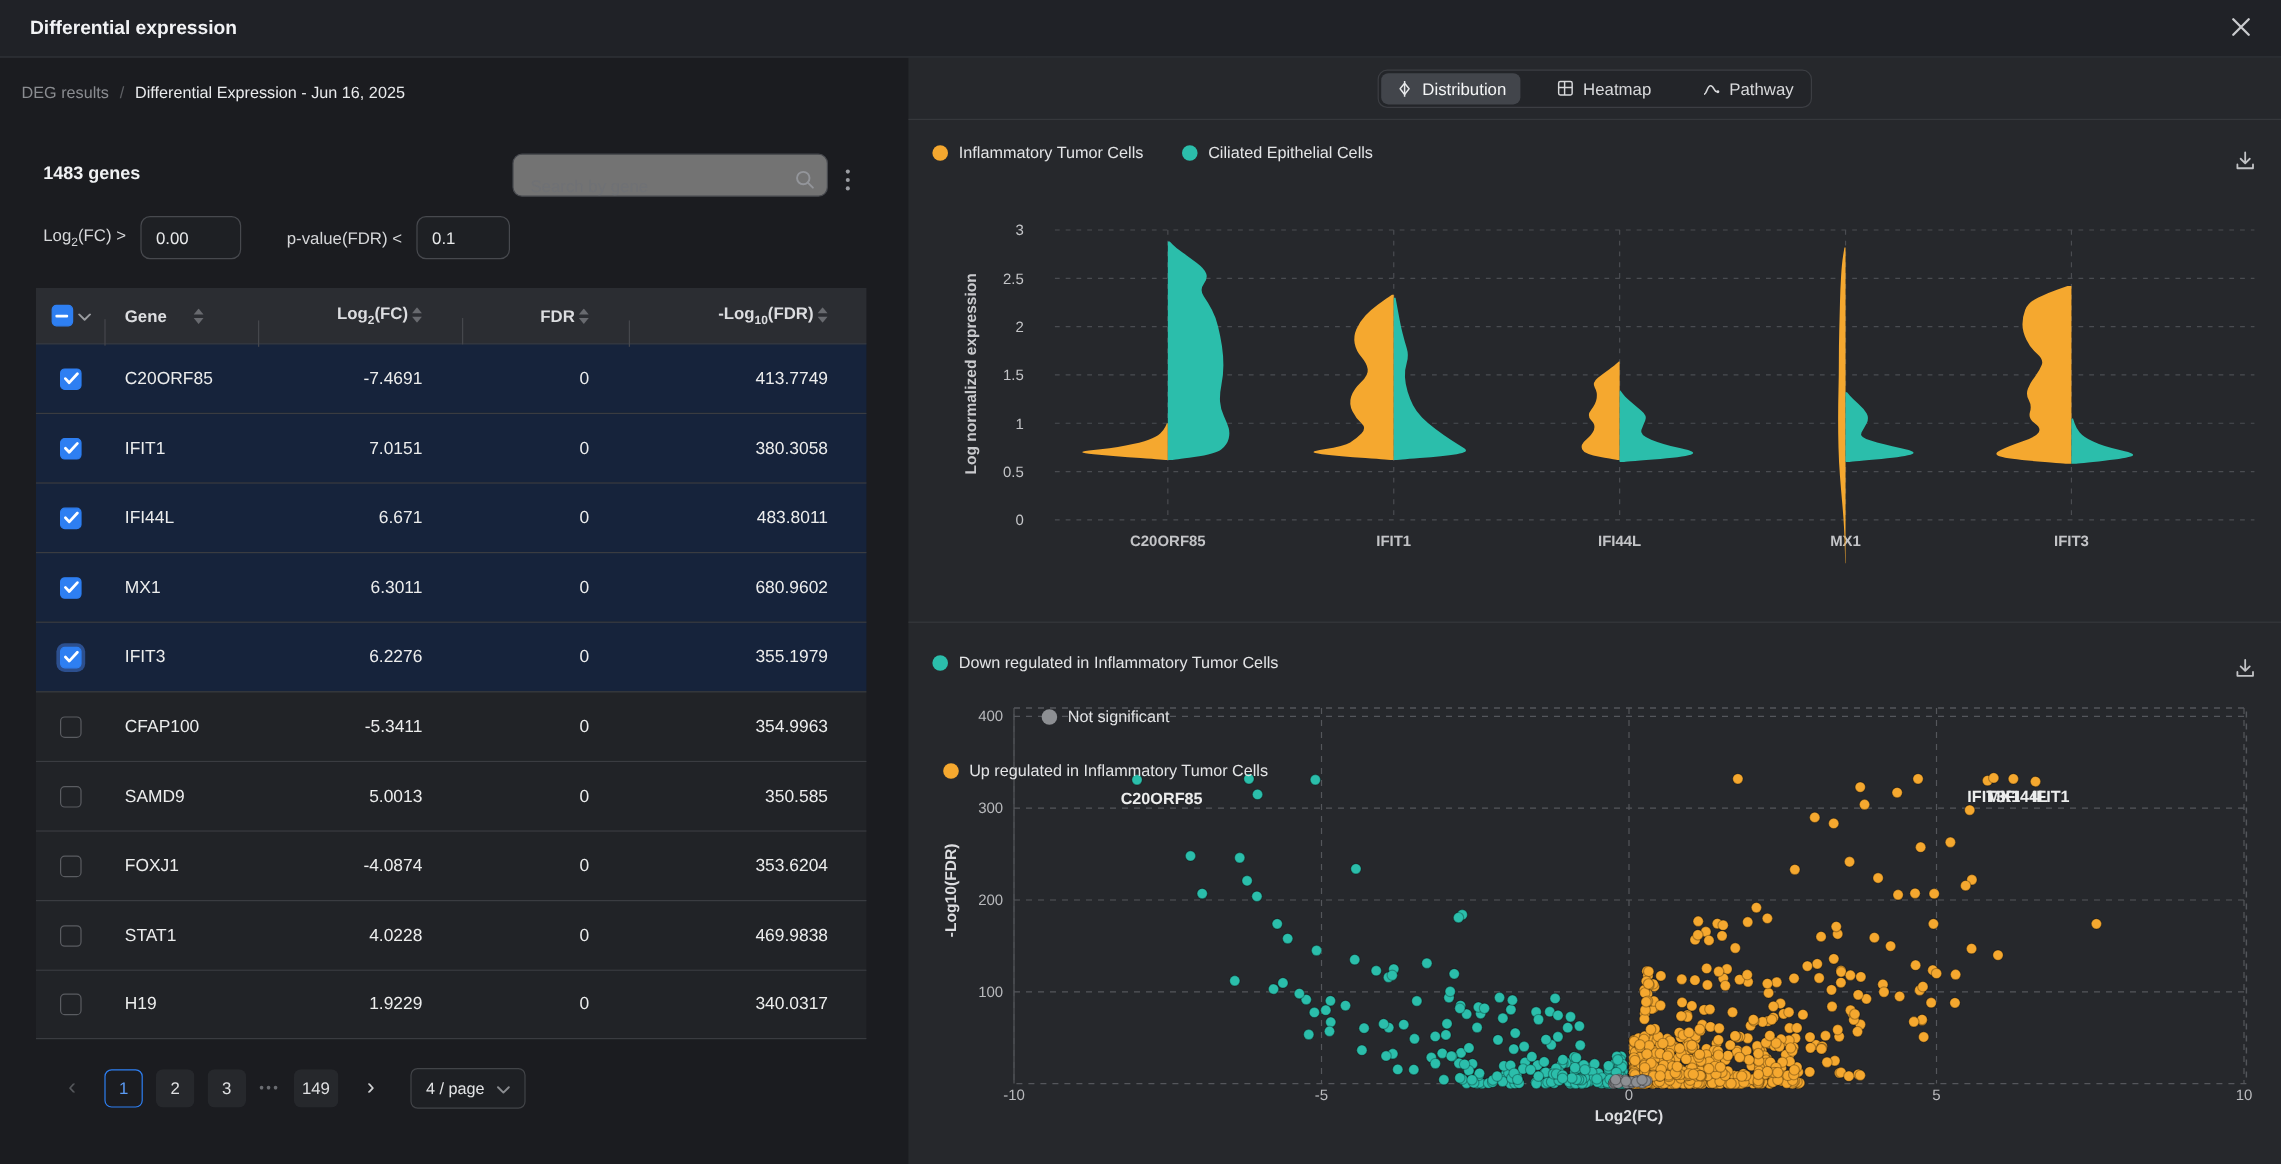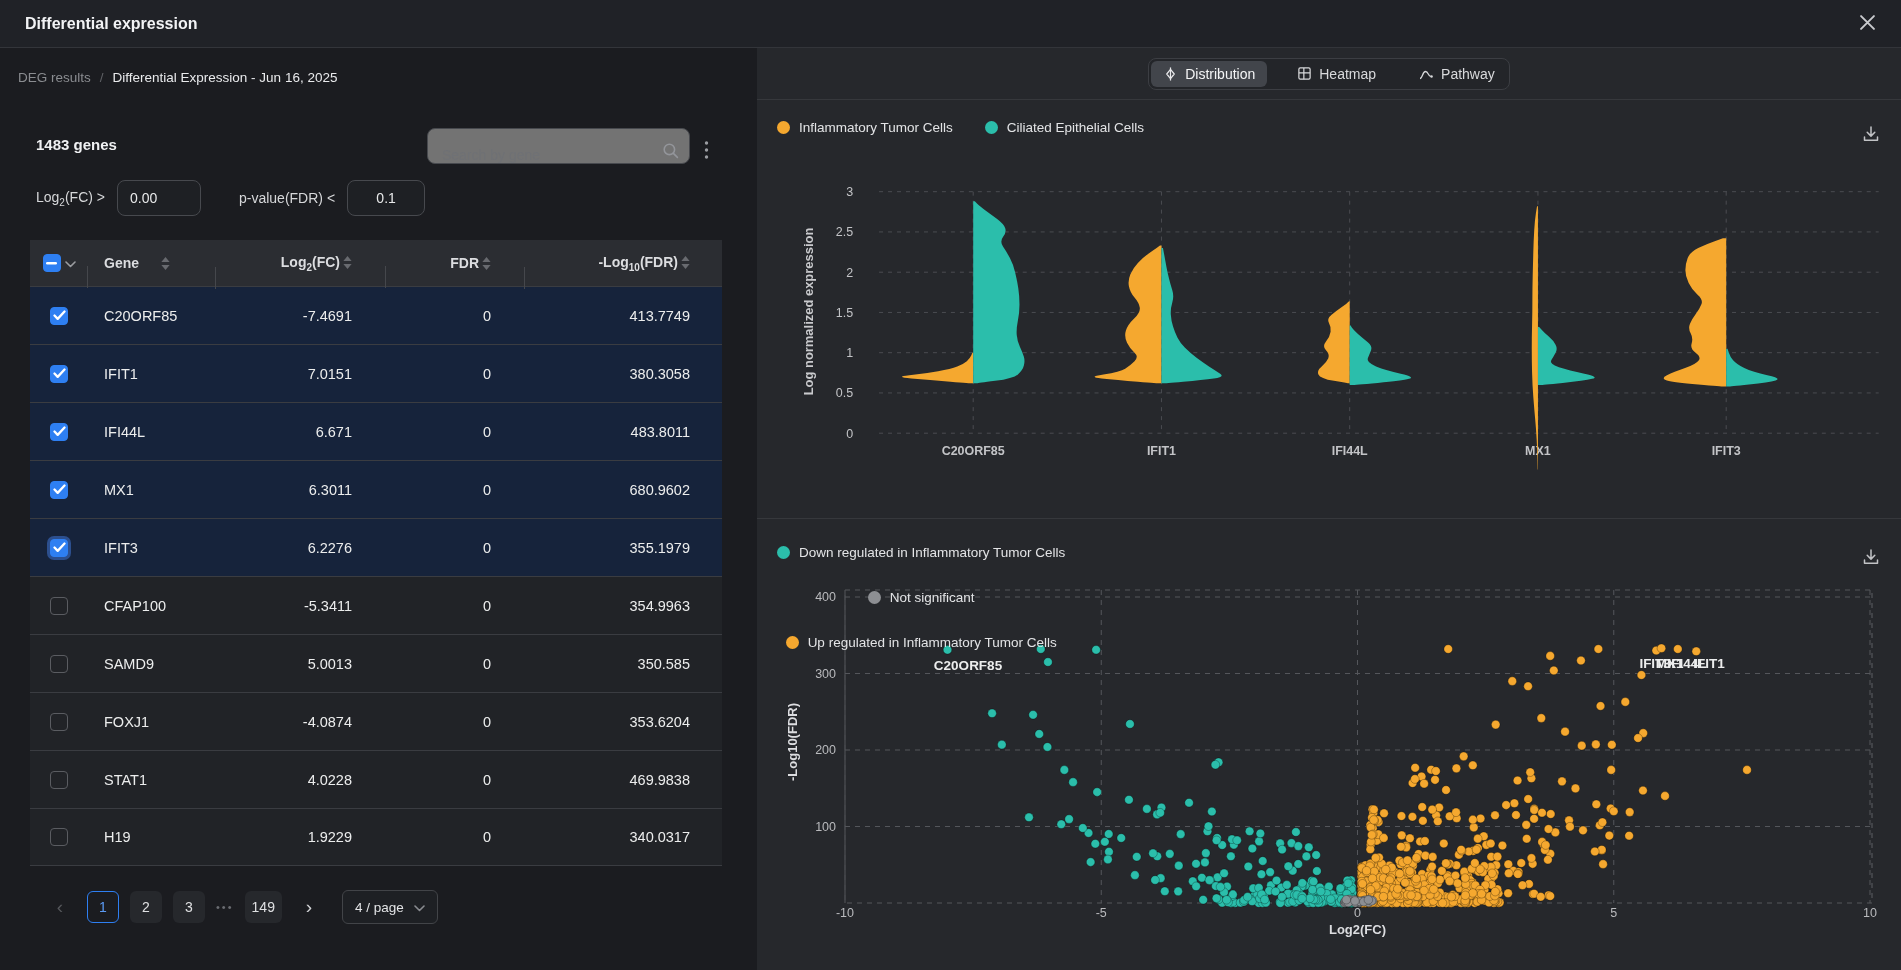--- a/index.html
+++ b/index.html
@@ -40,21 +40,21 @@
   .search-wrap input::placeholder { color:#6f7175; }
   .kebab { position:absolute; left:700px; top:88px; }
   .filters { position:absolute; left:36px; top:132px; display:flex; align-items:center; font-size:14px; color:#d6d7d9; }
   .filter-label sub { font-size:10px; }
   .filter-input {
     width:84px; height:36px; margin-left:12px; margin-right:38px;
     background:#1e2024; border:1px solid #47494e; border-radius:8px;
     color:#e8e9ea; font-size:14px; padding:0 12px; outline:none;
     font-family:"Liberation Sans",sans-serif;
   }
-  .filter-input.small { width:78px; margin-right:0;text-align:center; }
+  .filter-input.small { width:78px; margin-right:0; }
   
   .gene-table { position:absolute; left:30px; top:192px; width:692px; }
   .t-head {
     display:flex; align-items:center; height:46px; background:#2b2d32;
     font-size:14px; font-weight:700; color:#dcdde0;
   }
   .t-row { display:flex; align-items:center; height:58px; background:#212327; border-top:1px solid #3a3c41; font-size:14.5px; color:#eceded; cursor:pointer; }
   .t-row.selected { background:#16233b; }
   .t-row:last-child { border-bottom:1px solid #3a3c41; }
   .col-check { width:58px; display:flex; align-items:center; justify-content:center; gap:4px; }

